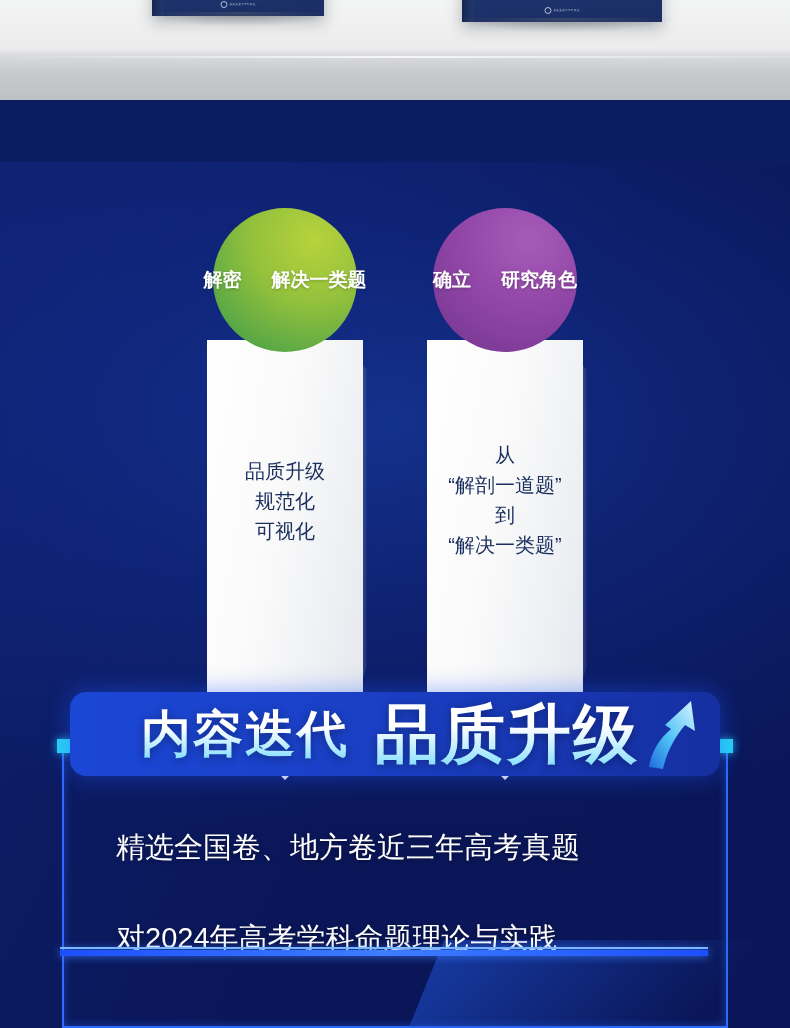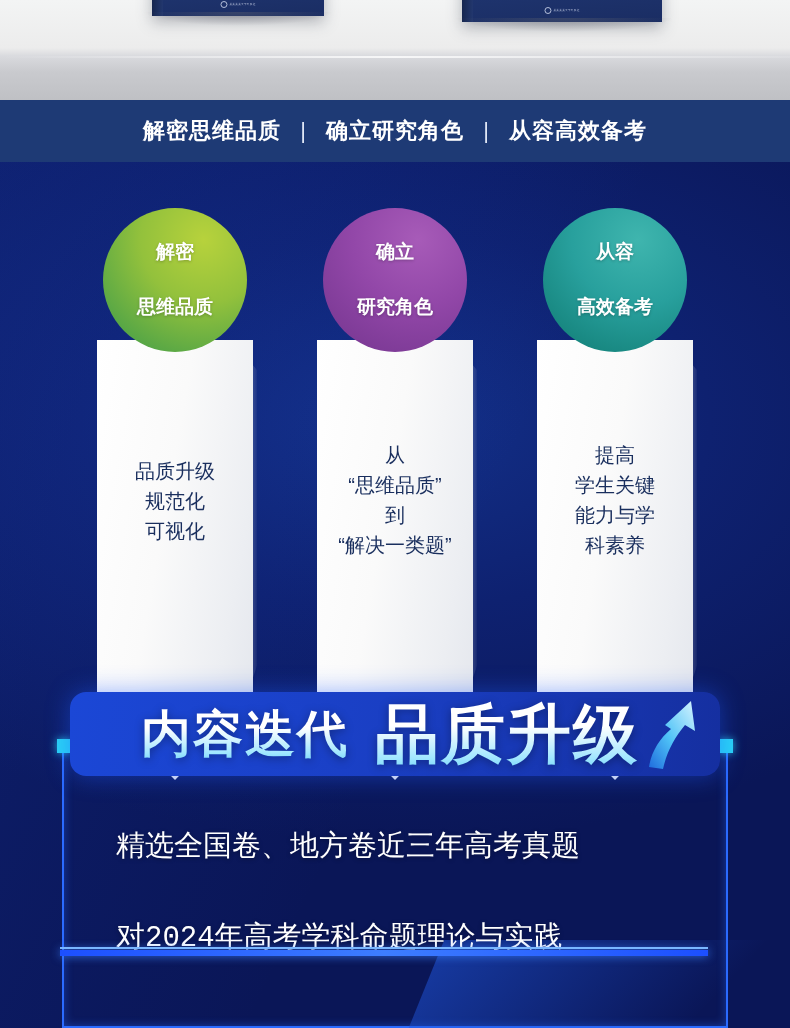--- a/index.html
+++ b/index.html
@@ -91,21 +91,21 @@
   }
   .ribbon-side {
     position:absolute; left:158px; top:146px; width:14px; height:400px;
     background:linear-gradient(90deg,rgba(170,180,205,.55),rgba(120,135,175,.12));
     clip-path:polygon(0 0,100% 4%,100% 78%,0 88%);
     filter:blur(1px);
   }
   .circle {
     position:absolute; left:18px; top:0; width:144px; height:144px;
     border-radius:50%;
-    display:flex; flex-direction:column; align-items:center; justify-content:center;
+    display:flex; flex-direction:row; align-items:center; justify-content:center;
     color:#fff; font-weight:bold; font-size:19px; line-height:1.3;
     text-shadow:0 1px 3px rgba(0,0,0,.25);
     z-index:3;
     gap:30px;
   }
   .circle.green  { background:radial-gradient(circle at 70% 22%,#b7d23c 0%,#93c13c 42%,#5aa845 78%,#3f9a4a 100%); }
   .circle.purple { background:radial-gradient(circle at 66% 22%,#a75bb8 0%,#9247a8 45%,#7e3b97 80%,#6f3389 100%);text-align:right; }
   .circle.teal   { background:radial-gradient(circle at 66% 22%,#3fb5ae 0%,#28a09d 45%,#17867f 82%,#0f7873 100%); }
   .circle .l1,.circle .l2 { display:block; white-space:nowrap; }
 
@@ -145,21 +145,21 @@
     font-weight:bold; letter-spacing:2px; white-space:nowrap;
     background:linear-gradient(180deg,#ffffff 0%,#ffffff 40%,#9fe6ff 78%,#58c9f5 100%);
     -webkit-background-clip:text; background-clip:text; color:transparent;
     filter:drop-shadow(0 2px 5px rgba(0,0,0,.35));
   }
   .headline .h1 { font-size:50px;margin-left:44px; }
   .headline .h2 { font-size:64px; margin-left:22px; }
   .arrow { width:62px; height:78px; margin-left:2px; }
 
   .subtexts {
-    position:absolute; left:62px; top:800px; width:666px; z-index:6;font-family:Liberation Mono, monospace;
+    position:absolute; left:62px; top:800px; width:666px; z-index:6;
   }
   .sub {
     color:#ffffff; font-size:29px; line-height:1.35; text-align:left;
     padding-left:54px; white-space:nowrap;
     text-shadow:0 1px 4px rgba(0,0,0,.35);
   }
   .sub.first { padding-top:28px; }
   .sub.second { padding-top:52px; }
   .divider {
     position:absolute; left:-2px; top:150px; width:648px; height:6px;
@@ -199,78 +199,55 @@
       <div class="spine"></div>
 
       <div class="shadow"></div>
       <div class="logo">
         <span class="mark"></span>
         <span class="lbl">某某某某大学出版社</span>
       </div>
     </div>
   </div>
 
-  <div class="strip">
-    <div class="txt">
-      <span>解密思维品质</span>
-      <span class="sep">|</span>
-      <span>确立研究角色</span>
-      <span class="sep">|</span>
-      <span>从容高效备考</span>
-    </div>
-  </div>
 
   <div class="body-bg"></div>
   <div class="diag"></div>
 
   <div class="badges">
 
     <div class="badge">
       <div class="ribbon-side"></div>
       <div class="ribbon"></div>
       <div class="circle green">
         <span class="l1">解密</span>
-        <span class="l2">思维品质</span>
+        <span class="l2">解决一类题</span>
       </div>
       <div class="ribbon-body">
         <span class="ln">品质升级</span>
         <span class="ln">规范化</span>
         <span class="ln">可视化</span>
       </div>
     </div>
 
     <div class="badge">
       <div class="ribbon-side"></div>
       <div class="ribbon"></div>
       <div class="circle purple">
         <span class="l1">确立</span>
         <span class="l2">研究角色</span>
       </div>
       <div class="ribbon-body" style="top:232px;">
         <span class="ln">从</span>
-        <span class="ln">“思维品质”</span>
+        <span class="ln">“解剖一道题”</span>
         <span class="ln">到</span>
         <span class="ln">“解决一类题”</span>
       </div>
     </div>
 
-    <div class="badge">
-      <div class="ribbon-side"></div>
-      <div class="ribbon"></div>
-      <div class="circle teal">
-        <span class="l1">从容</span>
-        <span class="l2">高效备考</span>
-      </div>
-      <div class="ribbon-body" style="top:232px;">
-        <span class="ln">提高</span>
-        <span class="ln">学生关键</span>
-        <span class="ln">能力与学</span>
-        <span class="ln">科素养</span>
-      </div>
-    </div>
 
   </div>
 
   <div class="frame">
     <span class="corner tl"></span>
     <span class="corner tr"></span>
   </div>
 
   <div class="panel"></div>
 

